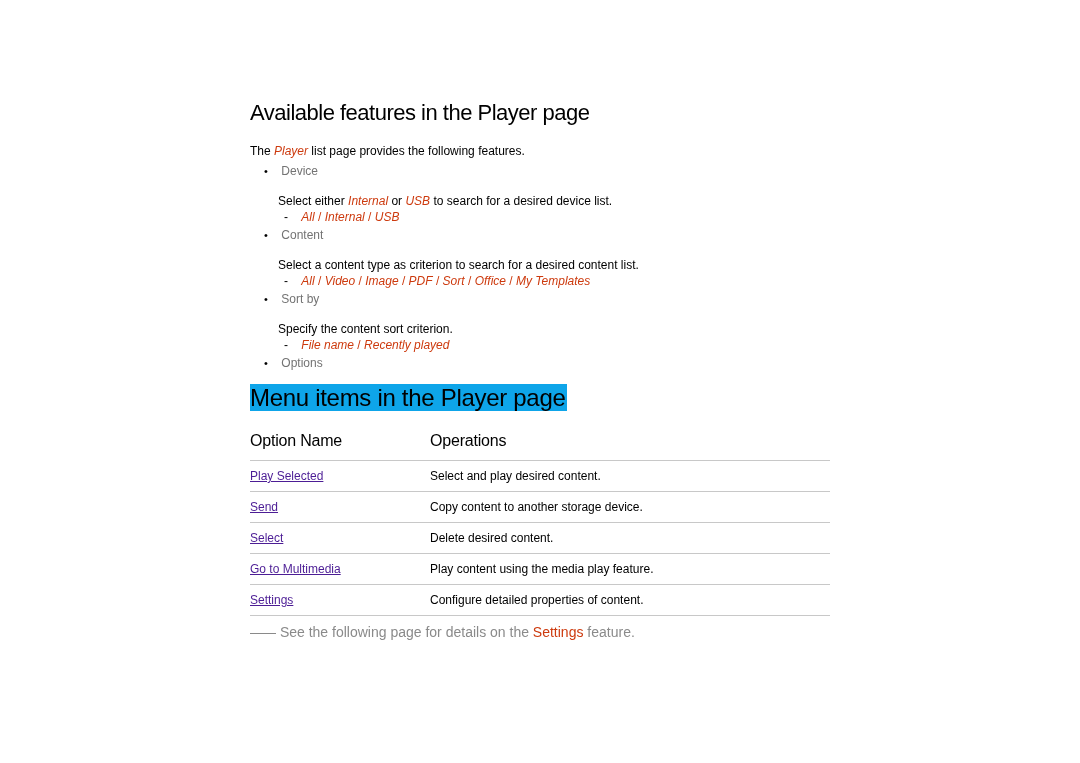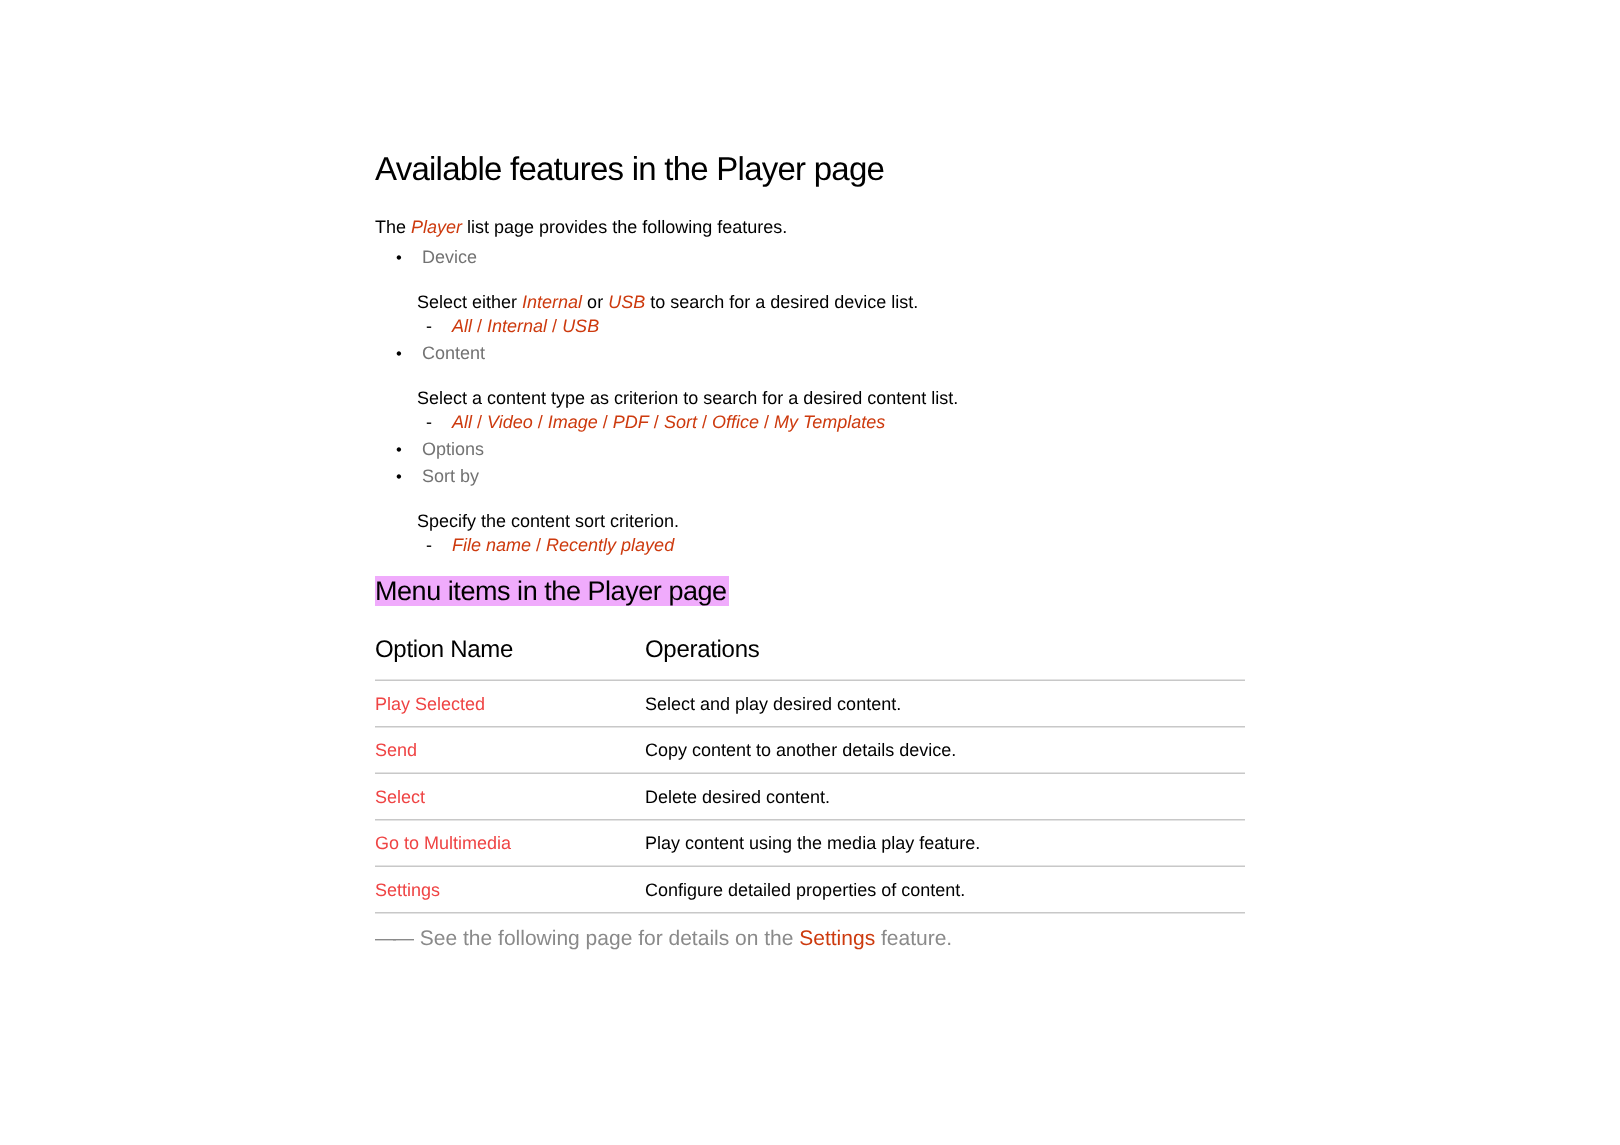--- a/index.html
+++ b/index.html
@@ -73,22 +73,22 @@
     width: 14px;
     margin-left: -14px;
     color: #000;
   }
   .sep { color: #cd3a0e; }
   .subheading-wrap {
     margin: 10px 0 16px 0;
   }
   .subheading {
     display: inline;
-    background: #f0abfc;
-    font-size: 18px;
+    background: #0ea5e9;
+    font-size: 24px;
     letter-spacing: -0.3px;
     color: #000;
     padding: 0 2px 0 0;
     font-weight: normal;
   }
   table.opt-table {
     width: 100%;
     border-collapse: collapse;
     font-size: 12px;
   }
@@ -101,21 +101,22 @@
   }
   table.opt-table td {
     border-top: 1px solid #c8c8c8;
     padding: 8px 0 8px 0;
     vertical-align: top;
   }
   table.opt-table tr.last td {
     border-bottom: 1px solid #c8c8c8;
   }
   .opt-name {
-    color: #ef4444;
+    color: #4c1d95;
+    text-decoration: underline;
   }
   .footnote {
     font-size: 14px;
     color: #8a8a8a;
     margin-top: 8px;
     margin-left: 0px;
   }
   .footnote .dash {
     letter-spacing: -2px;
     margin-right: 2px;
@@ -156,56 +157,56 @@
         <span>Select a content type as criterion to search for a desired content list.</span>
       </span>
       <ul class="level2">
         <li>
           <span class="red">All</span><span class="sep"> / </span><span class="red">Video</span><span class="sep"> / </span><span class="red">Image</span><span class="sep"> / </span><span class="red">PDF</span><span class="sep"> / </span><span class="red">Sort</span><span class="sep"> / </span><span class="red">Office</span><span class="sep"> / </span><span class="red">My Templates</span>
         </li>
       </ul>
     </li>
 
     <li>
-      <span class="feature-label">Options</span>
-    </li>
-
-    <li>
       <span class="feature-label">Sort by</span>
       <span class="feature-desc">
         <span>Specify the content sort criterion.</span>
       </span>
       <ul class="level2">
         <li>
           <span class="red">File name</span><span class="sep"> / </span><span class="red">Recently played</span>
         </li>
       </ul>
     </li>
 
+    <li>
+      <span class="feature-label">Options</span>
+    </li>
+
   </ul>
 
   <div class="subheading-wrap">
     <span class="subheading">Menu items in the Player page</span>
   </div>
 
   <table class="opt-table">
     <thead>
       <tr>
         <th class="col1">Option Name</th>
         <th>Operations</th>
       </tr>
     </thead>
     <tbody>
       <tr>
         <td><span class="opt-name">Play Selected</span></td>
         <td>Select and play desired content.</td>
       </tr>
       <tr>
         <td><span class="opt-name">Send</span></td>
-        <td>Copy content to another details device.</td>
+        <td>Copy content to another storage device.</td>
       </tr>
       <tr>
         <td><span class="opt-name">Select</span></td>
         <td>Delete desired content.</td>
       </tr>
       <tr>
         <td><span class="opt-name">Go to Multimedia</span></td>
         <td>Play content using the media play feature.</td>
       </tr>
       <tr class="last">

